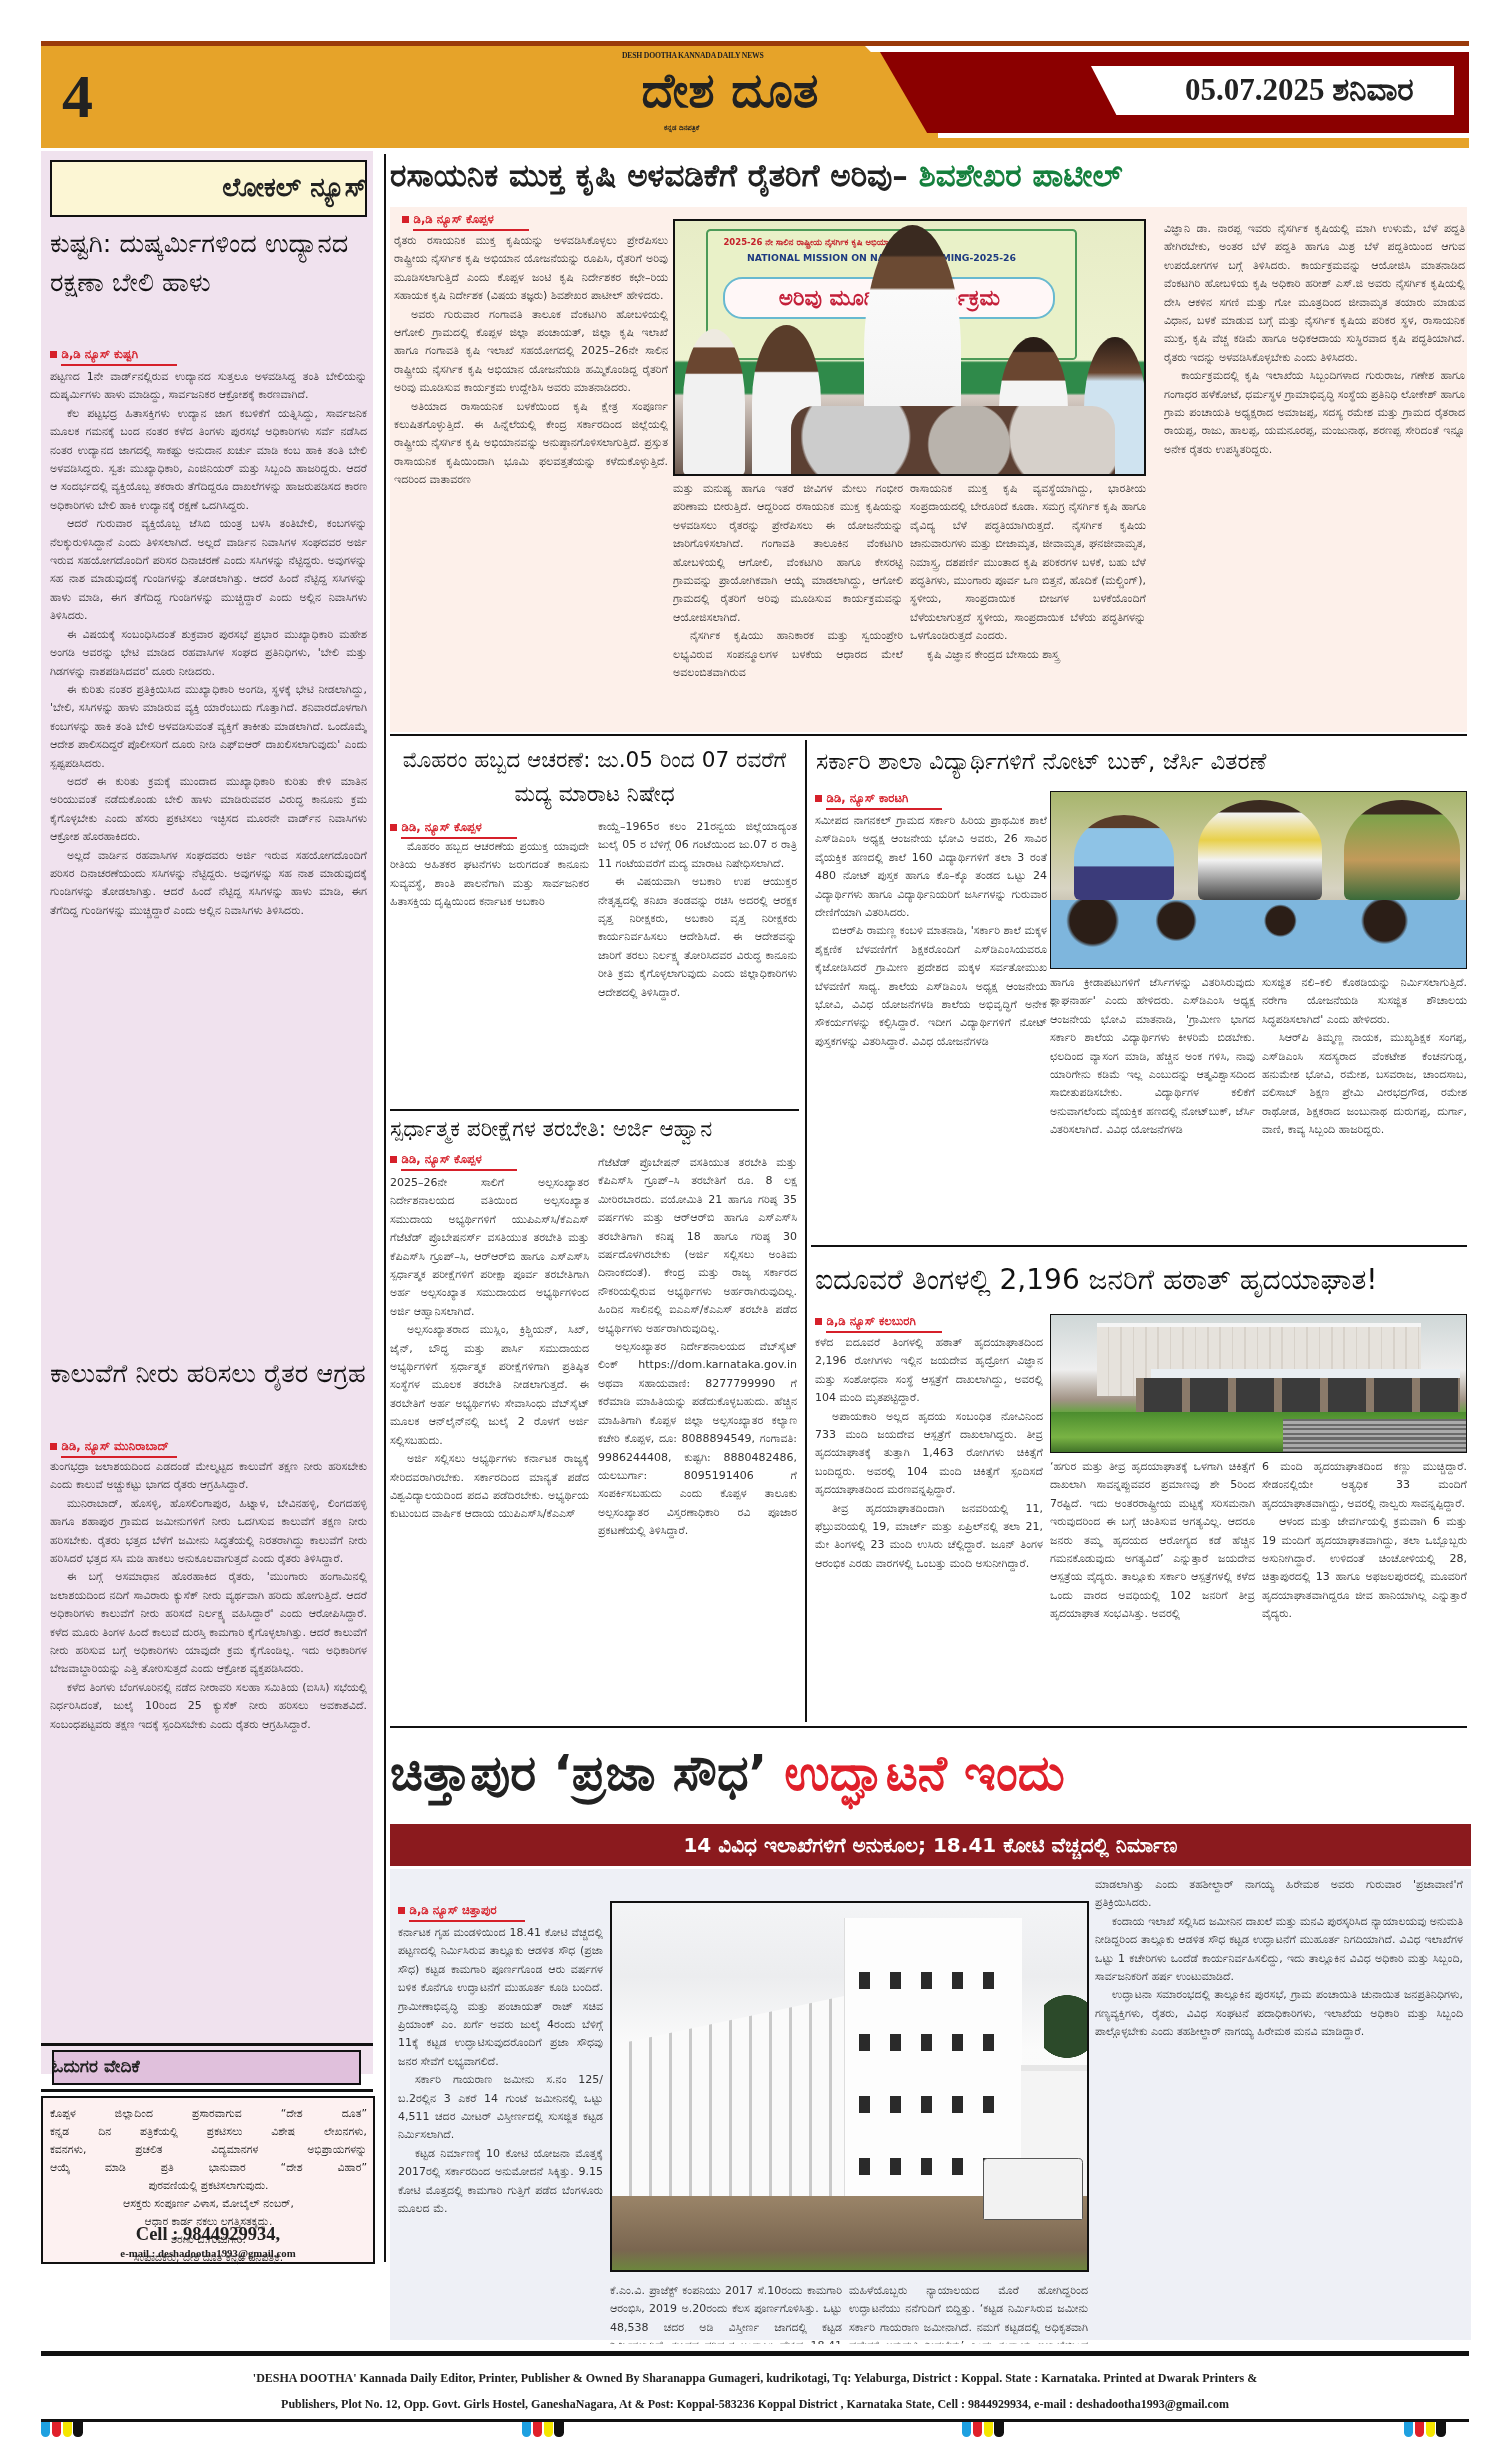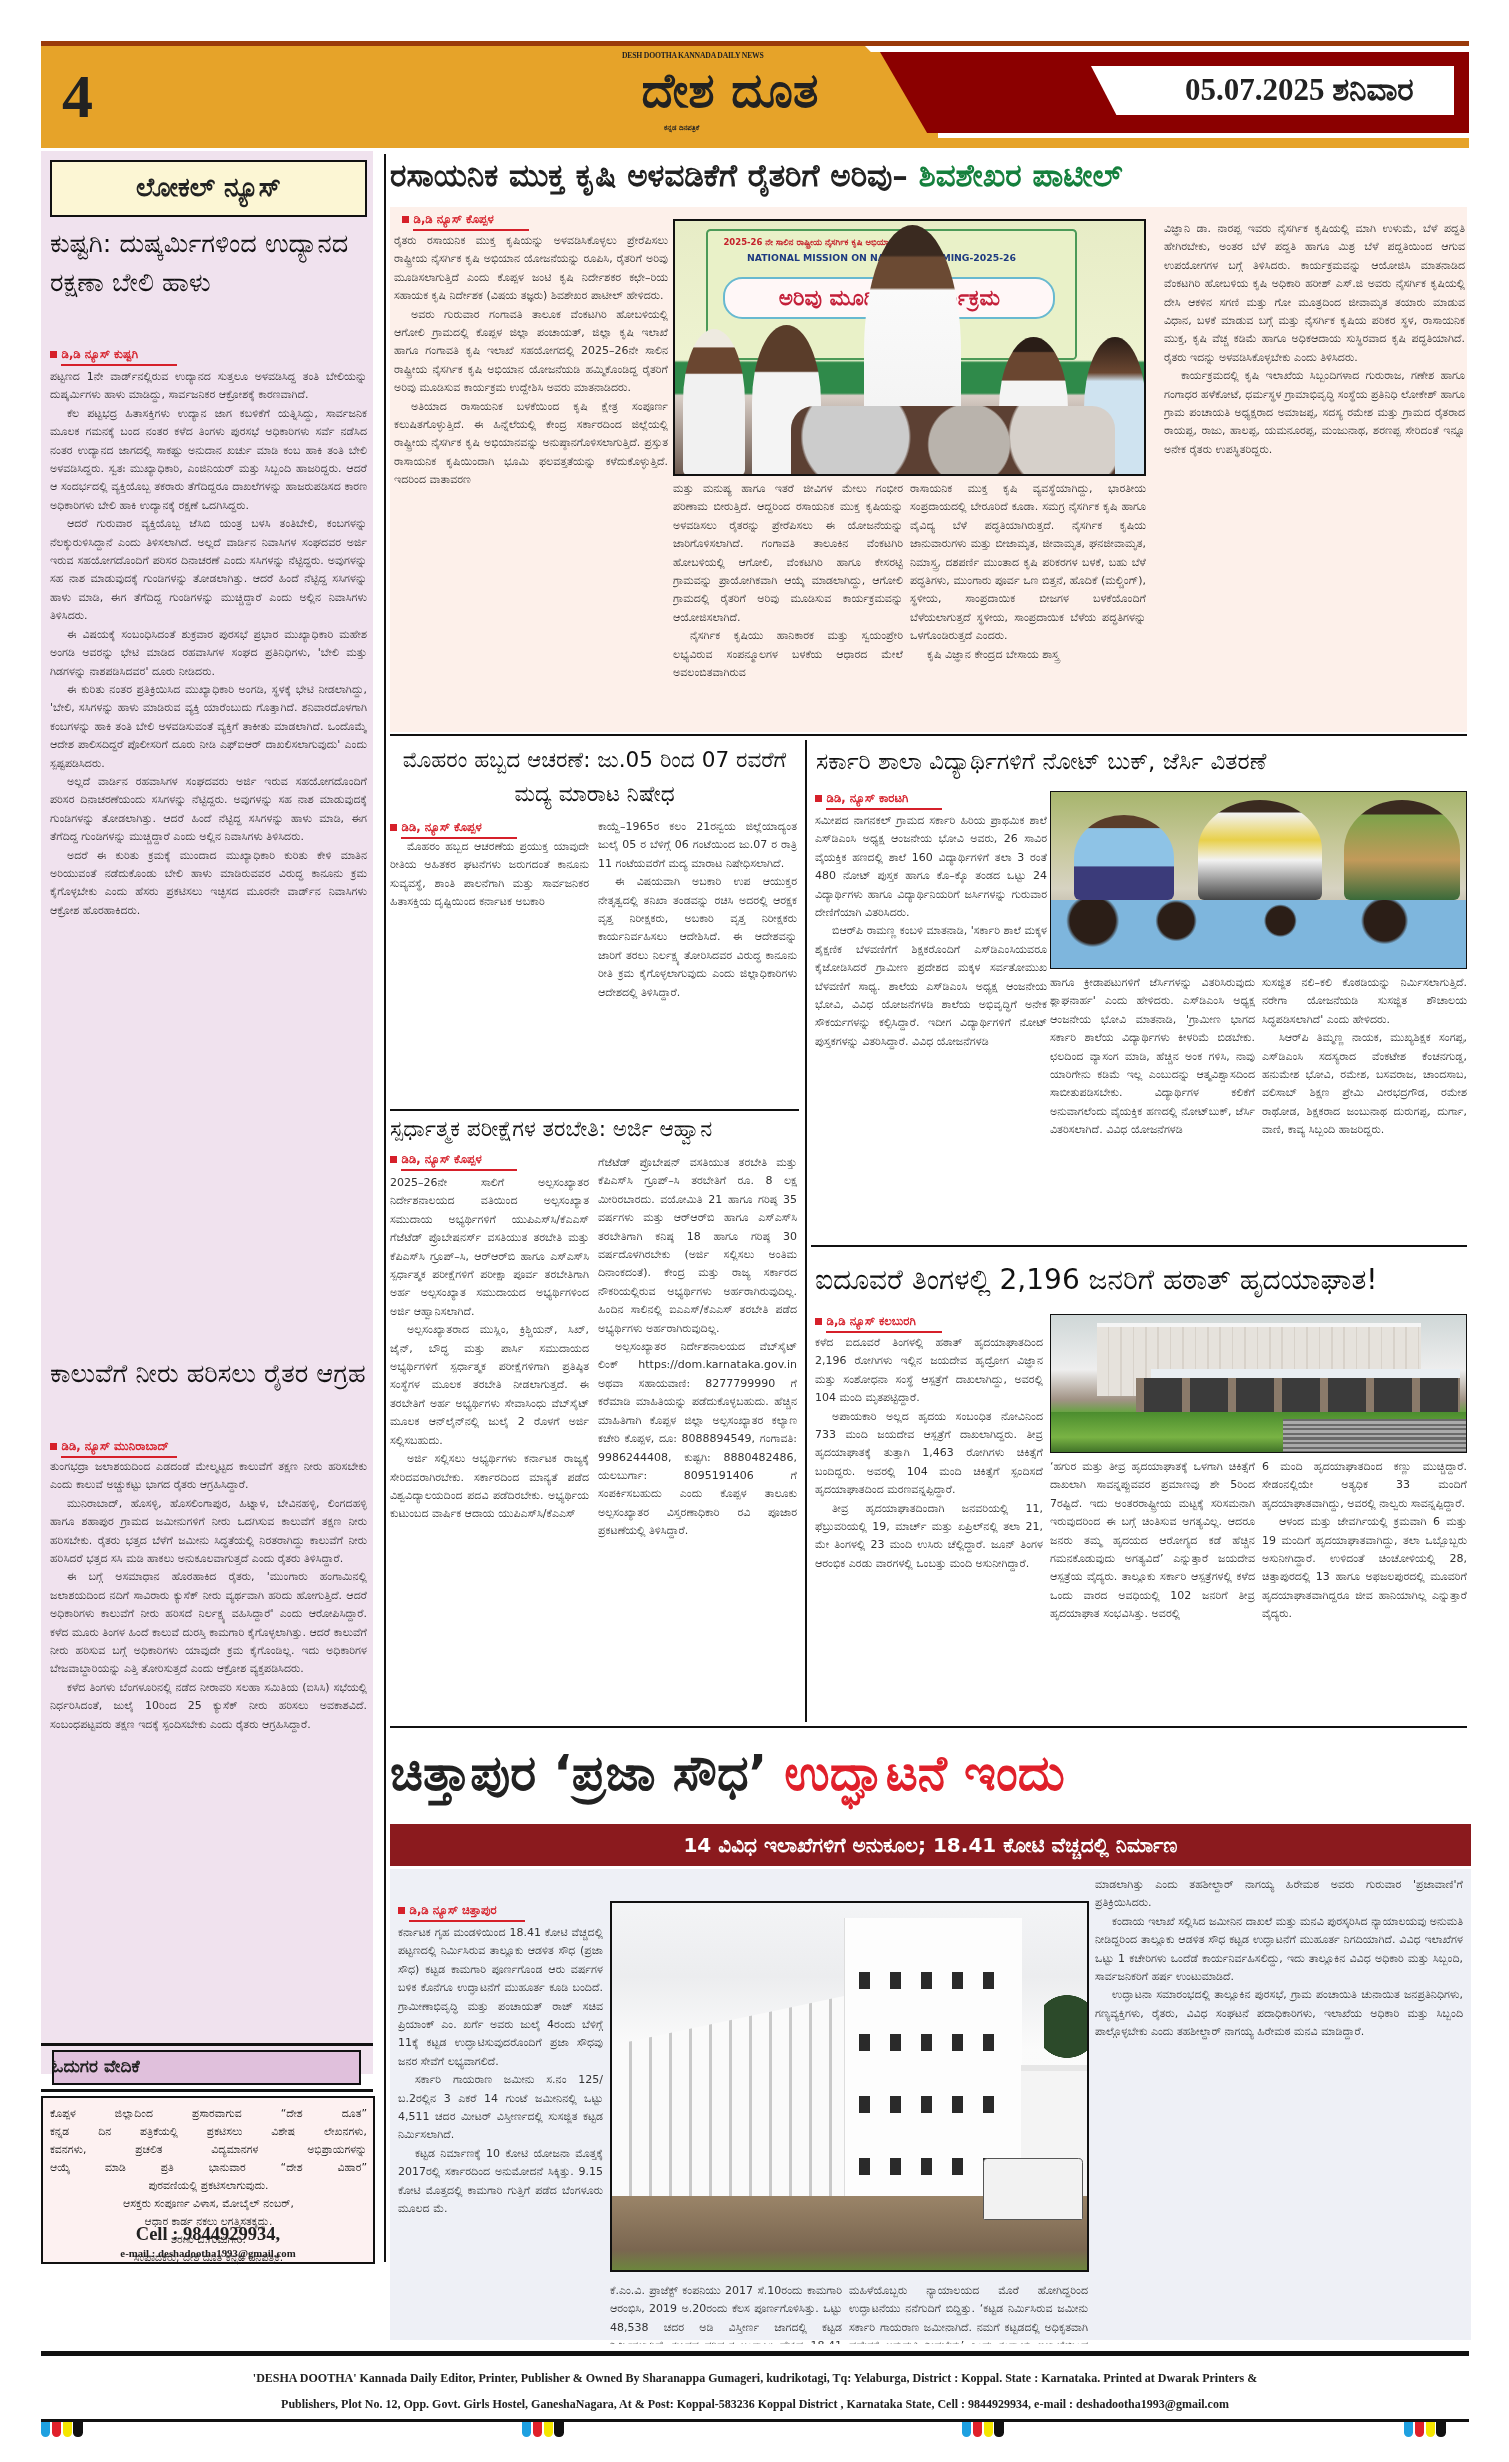--- a/index.html
+++ b/index.html
@@ -17,21 +17,21 @@
 #paper-name{left:614px;top:59px;width:232px;font-size:48px;font-weight:bold;color:#222;line-height:62px;text-align:center}
 #paper-sub{left:664px;top:124px;font-size:7px;font-weight:bold;color:#222}
 #date-box{left:1091px;top:66px;width:363px;height:49px;background:#fff;clip-path:polygon(0 0,100% 0,100% 100%,7% 100%)}
 #date-text{left:1185px;top:72px;font-family:"Liberation Serif",serif;font-size:31px;font-weight:bold;color:#222;white-space:nowrap}
 #mast-bottom{left:41px;top:143px;width:1428px;height:5.4px;background:#e6a329}
 
 #left-col{left:41px;top:151px;width:332px;height:1923px;background:#f0e2ee}
 #left-vline{left:384px;top:154px;width:2.3px;height:2108px;background:#111}
 .kn-head{font-weight:normal;color:#111}
 #ln-box{left:50px;top:160px;width:317px;height:57px;background:#fcf6d4;border:2.3px solid #111}
-#ln-title{left:50px;top:160px;width:317px;height:57px;line-height:54px;text-align:center;font-size:26px;font-weight:bold}
+#ln-title{left:50px;top:160px;width:317px;height:57px;line-height:54px;text-align:right;font-size:26px;font-weight:bold}
 #a1-head{left:50px;top:224px;width:317px;font-size:25.5px;line-height:39px}
 .dateline{font-size:11.6px;font-weight:bold;color:#d6202a;white-space:nowrap}
 .dateline::after{content:"";display:block;height:1.5px;background:#d6202a;margin-top:3.1px;margin-left:10.8px;width:116px}
 .sq{display:inline-block;width:7px;height:7px;background:#d6202a;margin-right:4.6px}
 .body{font-size:11px;line-height:18.4px;color:#333;text-align:justify;overflow:hidden}
 .body p{text-indent:17px}
 .body p.first{text-indent:0}
 #a1-dl{left:50px;top:347px}
 #a1-body{left:50px;top:368px;width:317px;height:969px}
 #a2-head{left:50px;top:1353px;width:317px;font-size:25.5px;line-height:40px}
@@ -128,22 +128,22 @@
 <div class="abs" id="ln-title">ಲೋಕಲ್ ನ್ಯೂಸ್</div>
 
 <div class="abs kn-head" id="a1-head">ಕುಷ್ಟಗಿ: ದುಷ್ಕರ್ಮಿಗಳಿಂದ ಉದ್ಯಾನದ ರಕ್ಷಣಾ ಬೇಲಿ ಹಾಳು</div>
 <div class="abs dateline" id="a1-dl"><span class="sq"></span><span>ಡಿ,ಡಿ ನ್ಯೂಸ್ ಕುಷ್ಟಗಿ</span></div>
 <div class="abs body" id="a1-body">
     <p class="first">ಪಟ್ಟಣದ 1ನೇ ವಾರ್ಡ್‌ನಲ್ಲಿರುವ ಉದ್ಯಾನದ ಸುತ್ತಲೂ ಅಳವಡಿಸಿದ್ದ ತಂತಿ ಬೇಲಿಯನ್ನು ದುಷ್ಕರ್ಮಿಗಳು ಹಾಳು ಮಾಡಿದ್ದು, ಸಾರ್ವಜನಿಕರ ಆಕ್ರೋಶಕ್ಕೆ ಕಾರಣವಾಗಿದೆ.</p>
     <p>ಕೆಲ ಪಟ್ಟಭದ್ರ ಹಿತಾಸಕ್ತಿಗಳು ಉದ್ಯಾನ ಜಾಗ ಕಬಳಿಕೆಗೆ ಯತ್ನಿಸಿದ್ದು, ಸಾರ್ವಜನಿಕ ಮೂಲಕ ಗಮನಕ್ಕೆ ಬಂದ ನಂತರ ಕಳೆದ ತಿಂಗಳು ಪುರಸಭೆ ಅಧಿಕಾರಿಗಳು ಸರ್ವೆ ನಡೆಸಿದ ನಂತರ ಉದ್ಯಾನದ ಜಾಗದಲ್ಲಿ ಸಾಕಷ್ಟು ಅನುದಾನ ಖರ್ಚು ಮಾಡಿ ಕಂಬ ಹಾಕಿ ತಂತಿ ಬೇಲಿ ಅಳವಡಿಸಿದ್ದರು. ಸ್ವತಃ ಮುಖ್ಯಾಧಿಕಾರಿ, ಎಂಜಿನಿಯರ್ ಮತ್ತು ಸಿಬ್ಬಂದಿ ಹಾಜರಿದ್ದರು. ಆದರೆ ಆ ಸಂದರ್ಭದಲ್ಲಿ ವ್ಯಕ್ತಿಯೊಬ್ಬ ತಕರಾರು ತೆಗೆದಿದ್ದರೂ ದಾಖಲೆಗಳನ್ನು ಹಾಜರುಪಡಿಸದ ಕಾರಣ ಅಧಿಕಾರಿಗಳು ಬೇಲಿ ಹಾಕಿ ಉದ್ಯಾನಕ್ಕೆ ರಕ್ಷಣೆ ಒದಗಿಸಿದ್ದರು.</p>
     <p>ಆದರೆ ಗುರುವಾರ ವ್ಯಕ್ತಿಯೊಬ್ಬ ಜೆಸಿಬಿ ಯಂತ್ರ ಬಳಸಿ ತಂತಿಬೇಲಿ, ಕಂಬಗಳನ್ನು ನೆಲಕ್ಕುರುಳಿಸಿದ್ದಾನೆ ಎಂದು ತಿಳಿಸಲಾಗಿದೆ. ಅಲ್ಲದೆ ವಾರ್ಡಿನ ನಿವಾಸಿಗಳ ಸಂಘದವರ ಅರ್ಜಿ ಇರುವ ಸಹಯೋಗದೊಂದಿಗೆ ಪರಿಸರ ದಿನಾಚರಣೆ ಎಂದು ಸಸಿಗಳನ್ನು ನೆಟ್ಟಿದ್ದರು. ಅವುಗಳನ್ನು ಸಹ ನಾಶ ಮಾಡುವುದಕ್ಕೆ ಗುಂಡಿಗಳನ್ನು ತೋಡಲಾಗಿತ್ತು. ಆದರೆ ಹಿಂದೆ ನೆಟ್ಟಿದ್ದ ಸಸಿಗಳನ್ನು ಹಾಳು ಮಾಡಿ, ಈಗ ತೆಗೆದಿದ್ದ ಗುಂಡಿಗಳನ್ನು ಮುಚ್ಚಿದ್ದಾರೆ ಎಂದು ಅಲ್ಲಿನ ನಿವಾಸಿಗಳು ತಿಳಿಸಿದರು.</p>
     <p>ಈ ವಿಷಯಕ್ಕೆ ಸಂಬಂಧಿಸಿದಂತೆ ಶುಕ್ರವಾರ ಪುರಸಭೆ ಪ್ರಭಾರ ಮುಖ್ಯಾಧಿಕಾರಿ ಮಹೇಶ ಅಂಗಡಿ ಅವರನ್ನು ಭೇಟಿ ಮಾಡಿದ ರಹವಾಸಿಗಳ ಸಂಘದ ಪ್ರತಿನಿಧಿಗಳು, 'ಬೇಲಿ ಮತ್ತು ಗಿಡಗಳನ್ನು ನಾಶಪಡಿಸಿದವರ' ದೂರು ನೀಡಿದರು.</p>
     <p>ಈ ಕುರಿತು ನಂತರ ಪ್ರತಿಕ್ರಿಯಿಸಿದ ಮುಖ್ಯಾಧಿಕಾರಿ ಅಂಗಡಿ, ಸ್ಥಳಕ್ಕೆ ಭೇಟಿ ನೀಡಲಾಗಿದ್ದು, 'ಬೇಲಿ, ಸಸಿಗಳನ್ನು ಹಾಳು ಮಾಡಿರುವ ವ್ಯಕ್ತಿ ಯಾರೆಂಬುದು ಗೊತ್ತಾಗಿದೆ. ಶನಿವಾರದೊಳಗಾಗಿ ಕಂಬಗಳನ್ನು ಹಾಕಿ ತಂತಿ ಬೇಲಿ ಅಳವಡಿಸುವಂತೆ ವ್ಯಕ್ತಿಗೆ ತಾಕೀತು ಮಾಡಲಾಗಿದೆ. ಒಂದೊಮ್ಮೆ ಆದೇಶ ಪಾಲಿಸದಿದ್ದರೆ ಪೊಲೀಸರಿಗೆ ದೂರು ನೀಡಿ ಎಫ್‌ಐಆರ್ ದಾಖಲಿಸಲಾಗುವುದು' ಎಂದು ಸ್ಪಷ್ಟಪಡಿಸಿದರು.</p>
+    <p>ಅದರೆ ಈ ಕುರಿತು ಕ್ರಮಕ್ಕೆ ಮುಂದಾದ ಮುಖ್ಯಾಧಿಕಾರಿ ಕುರಿತು ಕೇಳಿ ಮಾತಿನ ಅರಿಯುವಂತೆ ನಡೆದುಕೊಂಡು ಬೇಲಿ ಹಾಳು ಮಾಡಿರುವವರ ವಿರುದ್ಧ ಕಾನೂನು ಕ್ರಮ ಕೈಗೊಳ್ಳಬೇಕು ಎಂದು ಹೆಸರು ಪ್ರಕಟಿಸಲು ಇಚ್ಛಿಸದ ಮೂರನೇ ವಾರ್ಡ್‌ನ ನಿವಾಸಿಗಳು ಆಕ್ರೋಶ ಹೊರಹಾಕಿದರು.</p>
     <p>ಅಲ್ಲದೆ ವಾರ್ಡಿನ ರಹವಾಸಿಗಳ ಸಂಘದವರು ಅರ್ಜಿ ಇರುವ ಸಹಯೋಗದೊಂದಿಗೆ ಪರಿಸರ ದಿನಾಚರಣೆಯಂದು ಸಸಿಗಳನ್ನು ನೆಟ್ಟಿದ್ದರು. ಅವುಗಳನ್ನು ಸಹ ನಾಶ ಮಾಡುವುದಕ್ಕೆ ಗುಂಡಿಗಳನ್ನು ತೋಡಲಾಗಿತ್ತು. ಆದರೆ ಹಿಂದೆ ನೆಟ್ಟಿದ್ದ ಸಸಿಗಳನ್ನು ಹಾಳು ಮಾಡಿ, ಈಗ ತೆಗೆದಿದ್ದ ಗುಂಡಿಗಳನ್ನು ಮುಚ್ಚಿದ್ದಾರೆ ಎಂದು ಅಲ್ಲಿನ ನಿವಾಸಿಗಳು ತಿಳಿಸಿದರು.</p>
-    <p>ಅದರೆ ಈ ಕುರಿತು ಕ್ರಮಕ್ಕೆ ಮುಂದಾದ ಮುಖ್ಯಾಧಿಕಾರಿ ಕುರಿತು ಕೇಳಿ ಮಾತಿನ ಅರಿಯುವಂತೆ ನಡೆದುಕೊಂಡು ಬೇಲಿ ಹಾಳು ಮಾಡಿರುವವರ ವಿರುದ್ಧ ಕಾನೂನು ಕ್ರಮ ಕೈಗೊಳ್ಳಬೇಕು ಎಂದು ಹೆಸರು ಪ್ರಕಟಿಸಲು ಇಚ್ಛಿಸದ ಮೂರನೇ ವಾರ್ಡ್‌ನ ನಿವಾಸಿಗಳು ಆಕ್ರೋಶ ಹೊರಹಾಕಿದರು.</p>
   </div>
 
 <div class="abs kn-head" id="a2-head">ಕಾಲುವೆಗೆ ನೀರು ಹರಿಸಲು ರೈತರ ಆಗ್ರಹ</div>
 <div class="abs dateline" id="a2-dl"><span class="sq"></span><span>ಡಿಡಿ, ನ್ಯೂಸ್ ಮುನಿರಾಬಾದ್</span></div>
 <div class="abs body" id="a2-body">
     <p class="first">ತುಂಗಭದ್ರಾ ಜಲಾಶಯದಿಂದ ಎಡದಂಡೆ ಮೇಲ್ಮಟ್ಟದ ಕಾಲುವೆಗೆ ತಕ್ಷಣ ನೀರು ಹರಿಸಬೇಕು ಎಂದು ಕಾಲುವೆ ಅಚ್ಚುಕಟ್ಟು ಭಾಗದ ರೈತರು ಆಗ್ರಹಿಸಿದ್ದಾರೆ.</p>
     <p>ಮುನಿರಾಬಾದ್, ಹೊಸಳ್ಳಿ, ಹೊಸಲಿಂಗಾಪುರ, ಹಿಟ್ನಾಳ, ಬೇವಿನಹಳ್ಳಿ, ಲಿಂಗದಹಳ್ಳಿ ಹಾಗೂ ಶಹಾಪುರ ಗ್ರಾಮದ ಜಮೀನುಗಳಿಗೆ ನೀರು ಒದಗಿಸುವ ಕಾಲುವೆಗೆ ತಕ್ಷಣ ನೀರು ಹರಿಸಬೇಕು. ರೈತರು ಭತ್ತದ ಬೆಳೆಗೆ ಜಮೀನು ಸಿದ್ಧತೆಯಲ್ಲಿ ನಿರತರಾಗಿದ್ದು ಕಾಲುವೆಗೆ ನೀರು ಹರಿಸಿದರೆ ಭತ್ತದ ಸಸಿ ಮಡಿ ಹಾಕಲು ಅನುಕೂಲವಾಗುತ್ತದೆ ಎಂದು ರೈತರು ತಿಳಿಸಿದ್ದಾರೆ.</p>
     <p>ಈ ಬಗ್ಗೆ ಅಸಮಾಧಾನ ಹೊರಹಾಕಿದ ರೈತರು, 'ಮುಂಗಾರು ಹಂಗಾಮಿನಲ್ಲಿ ಜಲಾಶಯದಿಂದ ನದಿಗೆ ಸಾವಿರಾರು ಕ್ಯುಸೆಕ್ ನೀರು ವ್ಯರ್ಥವಾಗಿ ಹರಿದು ಹೋಗುತ್ತಿದೆ. ಆದರೆ ಅಧಿಕಾರಿಗಳು ಕಾಲುವೆಗೆ ನೀರು ಹರಿಸದೆ ನಿರ್ಲಕ್ಷ್ಯ ವಹಿಸಿದ್ದಾರೆ' ಎಂದು ಆರೋಪಿಸಿದ್ದಾರೆ. ಕಳೆದ ಮೂರು ತಿಂಗಳ ಹಿಂದೆ ಕಾಲುವೆ ದುರಸ್ತಿ ಕಾಮಗಾರಿ ಕೈಗೊಳ್ಳಲಾಗಿತ್ತು. ಆದರೆ ಕಾಲುವೆಗೆ ನೀರು ಹರಿಸುವ ಬಗ್ಗೆ ಅಧಿಕಾರಿಗಳು ಯಾವುದೇ ಕ್ರಮ ಕೈಗೊಂಡಿಲ್ಲ. ಇದು ಅಧಿಕಾರಿಗಳ ಬೇಜವಾಬ್ದಾರಿಯನ್ನು ಎತ್ತಿ ತೋರಿಸುತ್ತದೆ ಎಂದು ಆಕ್ರೋಶ ವ್ಯಕ್ತಪಡಿಸಿದರು.</p>
     <p>ಕಳೆದ ತಿಂಗಳು ಬೆಂಗಳೂರಿನಲ್ಲಿ ನಡೆದ ನೀರಾವರಿ ಸಲಹಾ ಸಮಿತಿಯ (ಐಸಿಸಿ) ಸಭೆಯಲ್ಲಿ ನಿರ್ಧರಿಸಿದಂತೆ, ಜುಲೈ 10ರಿಂದ 25 ಕ್ಯುಸೆಕ್ ನೀರು ಹರಿಸಲು ಅವಕಾಶವಿದೆ. ಸಂಬಂಧಪಟ್ಟವರು ತಕ್ಷಣ ಇದಕ್ಕೆ ಸ್ಪಂದಿಸಬೇಕು ಎಂದು ರೈತರು ಆಗ್ರಹಿಸಿದ್ದಾರೆ.</p>
   </div>

